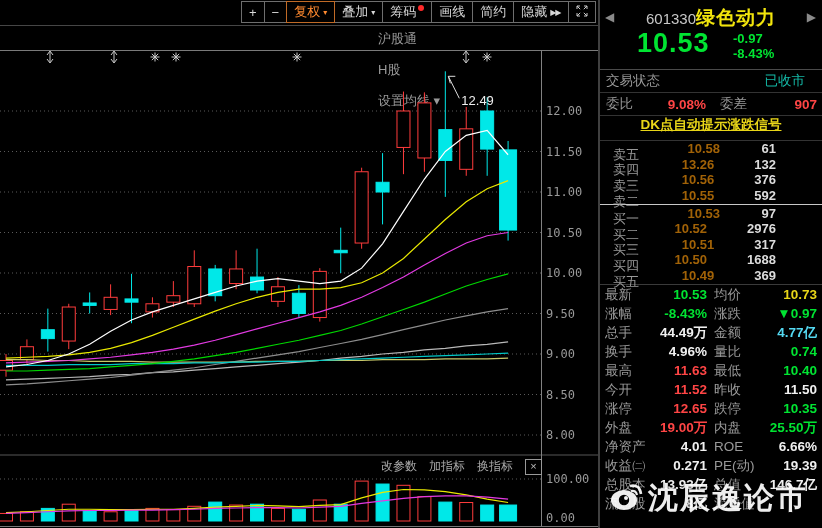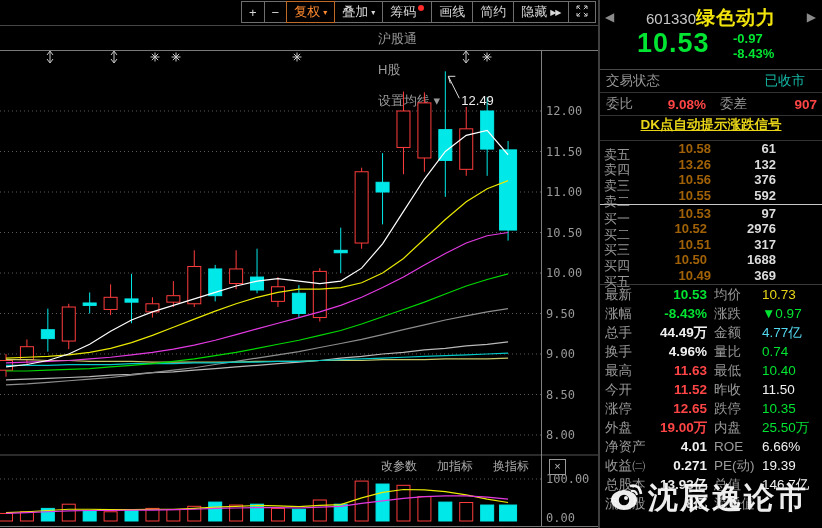--- a/index.html
+++ b/index.html
@@ -15,21 +15,21 @@
   .tb-dot{width:6px;height:6px;border-radius:50%;background:#ff2a2a;margin-left:2px;margin-top:-9px;}
   .tb-skip{font-size:8px;margin-left:3px;letter-spacing:-1px;}
   .subbar{position:absolute;left:0;top:26px;width:598px;height:24px;border-bottom:1px solid #7a7a7a;}
   #sub-links{position:absolute;left:378px;top:4px;display:flex;gap:13px;color:#9a9a9a;font-size:13px;flex-direction:column;}
   #sub-links span{white-space:nowrap;}
   
   .chartwrap{position:absolute;left:0;top:50px;width:638px;height:478px;}
   svg text.axis{fill:#999;font-size:12px;font-family:"DejaVu Sans Mono","Liberation Mono",monospace;}
   svg text.ann{fill:#eee;font-size:13px;}
   .grid{stroke:#5a5a5a;stroke-dasharray:1 3;stroke-width:1;}
-  .indic{position:absolute;left:381px;top:458px;display:flex;gap:20px;color:#aaa;font-size:12px;align-items:center;z-index:3;}
+  .indic{position:absolute;left:381px;top:458px;display:flex;gap:12px;color:#aaa;font-size:12px;align-items:center;z-index:3;}
   .indic .closebox{width:15px;height:14px;border:1px solid #999;font-size:11px;line-height:12px;text-align:center;color:#bbb;}
   
   .panel{position:absolute;left:598px;top:0;width:224px;height:528px;border-left:2px solid #404040;box-sizing:border-box;background:#000;}
   .p-head{height:70px;position:relative;border-bottom:1px solid #4a4a4a;box-sizing:border-box;}
   .p-row1{display:flex;justify-content:center;align-items:baseline;gap:0;padding-top:5px;}
   .code{color:#c8c8c8;font-size:15px;}
   .sname{color:#f2e50c;font-size:19px;font-weight:bold;letter-spacing:1px;}
   .nav-arrow{position:absolute;top:10px;color:#8a8a8a;font-size:12px;}
   .nav-arrow.l{left:5px;} .nav-arrow.r{right:6px;}
   .bigprice{position:absolute;left:37px;top:28px;font-size:27px;font-weight:bold;color:#00e432;letter-spacing:1px;}
@@ -37,30 +37,30 @@
   .p-status,.p-weibi{height:23px;border-bottom:1px solid #333;display:flex;align-items:center;font-size:13.5px;box-sizing:border-box;}
   .p-status .lab{color:#999;padding-left:6px;}
   .p-status .val{margin-left:auto;color:#14b8a6;padding-right:17px;}
   .p-weibi .lab1{color:#999;padding-left:6px;width:59px;box-sizing:border-box;}
   .p-weibi .v1{width:47px;text-align:right;font-weight:bold;}
   .p-weibi .lab2{color:#999;padding-left:14px;width:56px;box-sizing:border-box;}
   .p-weibi .v2{flex:1;text-align:right;font-weight:bold;padding-right:5px;}
   .p-dk{height:24px;border-bottom:1px solid #333;display:flex;justify-content:center;}
   .p-dk span{color:#e8d518;font-size:13.5px;font-weight:bold;text-decoration:underline;}
   .ob-row{height:15.6px;display:flex;align-items:center;font-size:13px;}
-  .ob-row .lab{color:#999;padding-left:4px;width:34px;margin-top:12px;}
+  .ob-row .lab{color:#999;padding-left:13px;width:34px;margin-top:12px;}
   .ob-row .pr{width:73px;text-align:right;color:#a16207;font-weight:bold;}
   .ob-row .vol{flex:1;text-align:right;color:#dcdcdc;font-weight:bold;padding-right:46px;margin-left:40px;}
   .ob-sep{height:0;border-top:1px solid #c8c8c8;margin:1px 0 0 0;}
   .ob-sep2{height:0;border-top:1px solid #3a3a3a;margin:1px 0 0 0;}
   .st-row{height:19px;display:flex;align-items:center;font-size:13.5px;}
   .st-row .l1{color:#999;padding-left:5px;width:60px;box-sizing:border-box;white-space:nowrap;}
   .st-row .v1{width:47px;text-align:right;font-weight:bold;white-space:nowrap;}
   .st-row .l2{color:#999;padding-left:7px;width:55px;box-sizing:border-box;white-space:nowrap;}
-  .st-row .v2{flex:1;font-weight:normal;white-space:nowrap;}
+  .st-row .v2{flex:1;text-align:right;font-weight:bold;padding-right:5px;white-space:nowrap;}
   .c-red{color:#ff4545;} .c-green{color:#00e432;} .c-white{color:#f0f0f0;}
   .c-cyan{color:#54d9f2;} .c-yellow{color:#e8d518;}
   
   .watermark{position:absolute;left:608px;top:478px;display:flex;align-items:center;gap:4px;z-index:10;opacity:.93;}
   .watermark .wm-text{color:#fff;font-size:30px;font-weight:bold;letter-spacing:2px;white-space:nowrap;
       text-shadow:0 0 2px rgba(0,0,0,.6);}
 </style>
 </head>
 <body>
 

